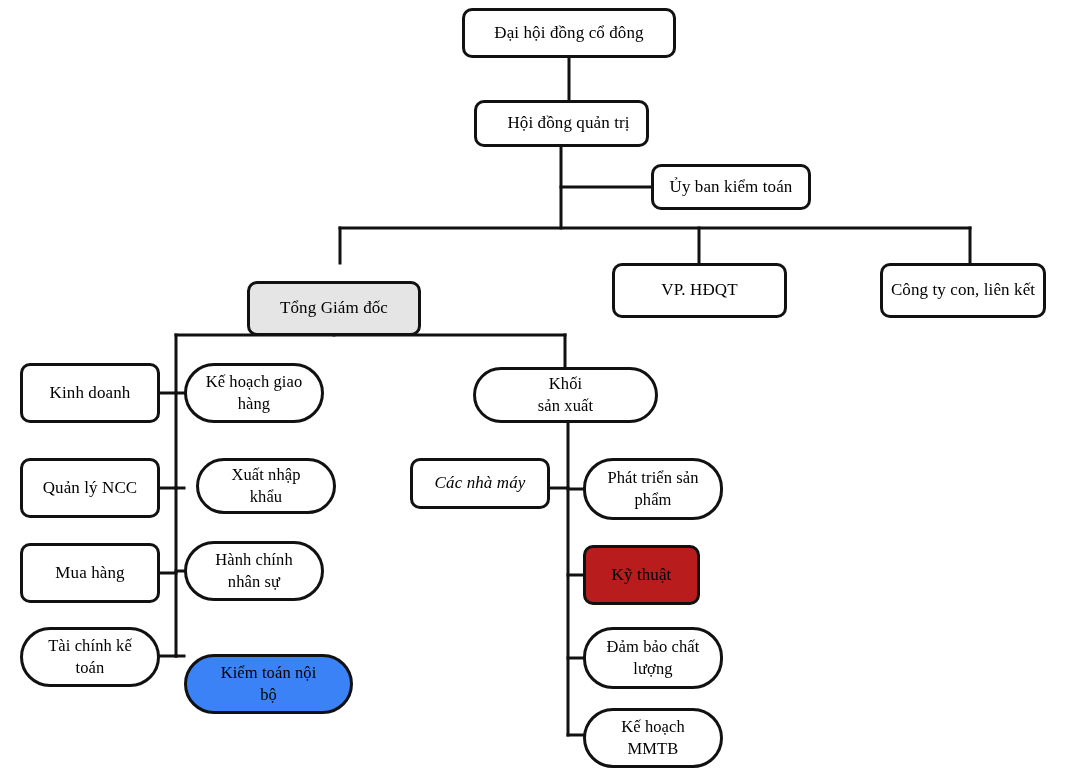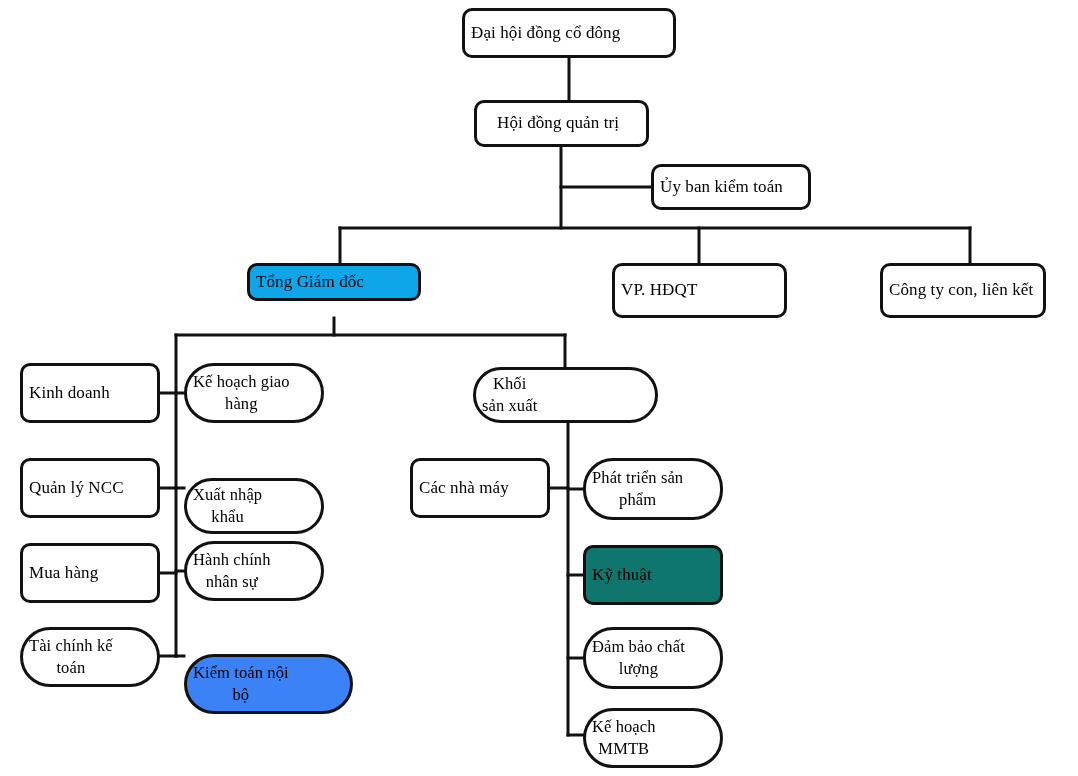--- a/index.html
+++ b/index.html
@@ -23,20 +23,21 @@
     height: 776px;
   }
   .node {
     position: absolute;
     box-sizing: border-box;
     background: #ffffff;
     border: 3px solid #111111;
     border-radius: 10px;
     display: flex;
     align-items: center;
+    justify-content: center;
     text-align: center;
     color: #000000;
     font-size: 17px;
     line-height: 1.32;
     padding: 2px 6px;
     z-index: 2;
     white-space: pre-line;
     letter-spacing: 0.1px;
   }
   .node.small-text { font-size: 16.5px; border-radius: 30px; }
@@ -69,40 +70,40 @@
       <path d="M 568 488 L 550 488" stroke="#111111" stroke-width="3" fill="none" stroke-linecap="square"></path>
       <path d="M 568 489 L 583 489" stroke="#111111" stroke-width="3" fill="none" stroke-linecap="square"></path>
       <path d="M 568 575 L 583 575" stroke="#111111" stroke-width="3" fill="none" stroke-linecap="square"></path>
       <path d="M 568 658 L 583 658" stroke="#111111" stroke-width="3" fill="none" stroke-linecap="square"></path>
       <path d="M 568 735 L 583 735" stroke="#111111" stroke-width="3" fill="none" stroke-linecap="square"></path>
     </svg>
   <div id="node-layer">
       <div class="node" style="left: 462px; top: 8px; width: 214px; height: 50px; border-color: rgb(17, 17, 17); background: rgb(255, 255, 255); color: rgb(0, 0, 0);"><span>Đại hội đồng cổ đông</span></div>
       <div class="node" style="left: 474px; top: 100px; width: 175px; height: 47px; border-color: rgb(17, 17, 17); background: rgb(255, 255, 255); color: rgb(0, 0, 0); padding-left: 20px;"><span>Hội đồng quản trị</span></div>
       <div class="node" style="left: 651px; top: 164px; width: 160px; height: 46px; border-color: rgb(17, 17, 17); background: rgb(255, 255, 255); color: rgb(0, 0, 0);"><span>Ủy ban kiểm toán</span></div>
-      <div class="node" style="left: 247px; top: 263px; width: 174px; height: 38px; border-color: rgb(17, 17, 17); background: #0ea5e9; color: rgb(0, 0, 0);"><span>Tổng Giám đốc</span></div>
+      <div class="node" style="left: 247px; top: 281px; width: 174px; height: 55px; border-color: rgb(17, 17, 17); background: #e5e5e5; color: rgb(0, 0, 0);"><span>Tổng Giám đốc</span></div>
       <div class="node" style="left: 612px; top: 263px; width: 175px; height: 55px; border-color: rgb(17, 17, 17); background: rgb(255, 255, 255); color: rgb(0, 0, 0);"><span>VP. HĐQT</span></div>
       <div class="node" style="left: 880px; top: 263px; width: 166px; height: 55px; border-color: rgb(17, 17, 17); background: rgb(255, 255, 255); color: rgb(0, 0, 0);"><span>Công ty con, liên kết</span></div>
       <div class="node" style="left: 20px; top: 363px; width: 140px; height: 60px; border-color: rgb(17, 17, 17); background: rgb(255, 255, 255); color: rgb(0, 0, 0);"><span>Kinh doanh</span></div>
       <div class="node small-text" style="left: 184px; top: 363px; width: 140px; height: 60px; border-color: rgb(17, 17, 17); background: rgb(255, 255, 255); color: rgb(0, 0, 0);"><span>Kế hoạch giao
 hàng</span></div>
       <div class="node" style="left: 20px; top: 458px; width: 140px; height: 60px; border-color: rgb(17, 17, 17); background: rgb(255, 255, 255); color: rgb(0, 0, 0);"><span>Quản lý NCC</span></div>
-      <div class="node small-text" style="left: 184px; top: 458px; width: 140px; height: 56px; border-color: rgb(17, 17, 17); background: rgb(255, 255, 255); color: rgb(0, 0, 0); margin-top: 20px;"><span>Xuất nhập
+      <div class="node small-text" style="left: 196px; top: 458px; width: 140px; height: 56px; border-color: rgb(17, 17, 17); background: rgb(255, 255, 255); color: rgb(0, 0, 0);"><span>Xuất nhập
 khẩu</span></div>
       <div class="node" style="left: 20px; top: 543px; width: 140px; height: 60px; border-color: rgb(17, 17, 17); background: rgb(255, 255, 255); color: rgb(0, 0, 0);"><span>Mua hàng</span></div>
       <div class="node small-text" style="left: 184px; top: 541px; width: 140px; height: 60px; border-color: rgb(17, 17, 17); background: rgb(255, 255, 255); color: rgb(0, 0, 0);"><span>Hành chính
 nhân sự</span></div>
       <div class="node small-text" style="left: 20px; top: 627px; width: 140px; height: 60px; border-color: rgb(17, 17, 17); background: rgb(255, 255, 255); color: rgb(0, 0, 0);"><span>Tài chính kế
 toán</span></div>
       <div class="node small-text" style="left: 184px; top: 625px; width: 169px; height: 60px; border-color: rgb(17, 17, 17); background: #3b82f6; color: rgb(0, 0, 0); margin-top: 29px;"><span>Kiểm toán nội
 bộ</span></div>
       <div class="node small-text" style="left: 473px; top: 367px; width: 185px; height: 56px; border-color: rgb(17, 17, 17); background: rgb(255, 255, 255); color: rgb(0, 0, 0);"><span>Khối
 sản xuất</span></div>
-      <div class="node" style="left: 410px; top: 458px; width: 140px; height: 60px; border-color: rgb(17, 17, 17); background: rgb(255, 255, 255); color: rgb(0, 0, 0);"><span>Các nhà máy</span></div>
+      <div class="node" style="left: 410px; top: 458px; width: 140px; height: 51px; border-color: rgb(17, 17, 17); background: rgb(255, 255, 255); color: rgb(0, 0, 0); font-style: italic;"><span>Các nhà máy</span></div>
       <div class="node small-text" style="left: 583px; top: 458px; width: 140px; height: 62px; border-color: rgb(17, 17, 17); background: rgb(255, 255, 255); color: rgb(0, 0, 0);"><span>Phát triển sản
 phẩm</span></div>
-      <div class="node" style="left: 583px; top: 545px; width: 140px; height: 60px; border-color: rgb(17, 17, 17); background: #0f766e; color: rgb(0, 0, 0);"><span>Kỹ thuật</span></div>
+      <div class="node" style="left: 583px; top: 545px; width: 117px; height: 60px; border-color: rgb(17, 17, 17); background: #b91c1c; color: rgb(0, 0, 0);"><span>Kỹ thuật</span></div>
       <div class="node small-text" style="left: 583px; top: 627px; width: 140px; height: 62px; border-color: rgb(17, 17, 17); background: rgb(255, 255, 255); color: rgb(0, 0, 0);"><span>Đảm bảo chất
 lượng</span></div>
       <div class="node small-text" style="left: 583px; top: 708px; width: 140px; height: 60px; border-color: rgb(17, 17, 17); background: rgb(255, 255, 255); color: rgb(0, 0, 0);"><span>Kế hoạch
 MMTB</span></div>
     </div>
 </div>
 
 </body></html>

